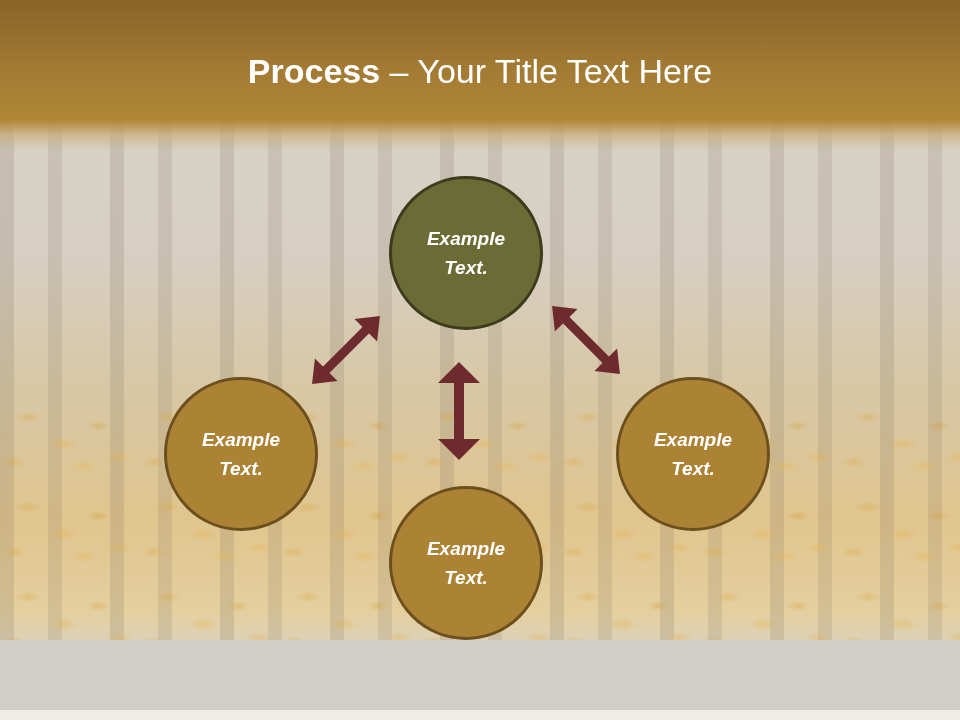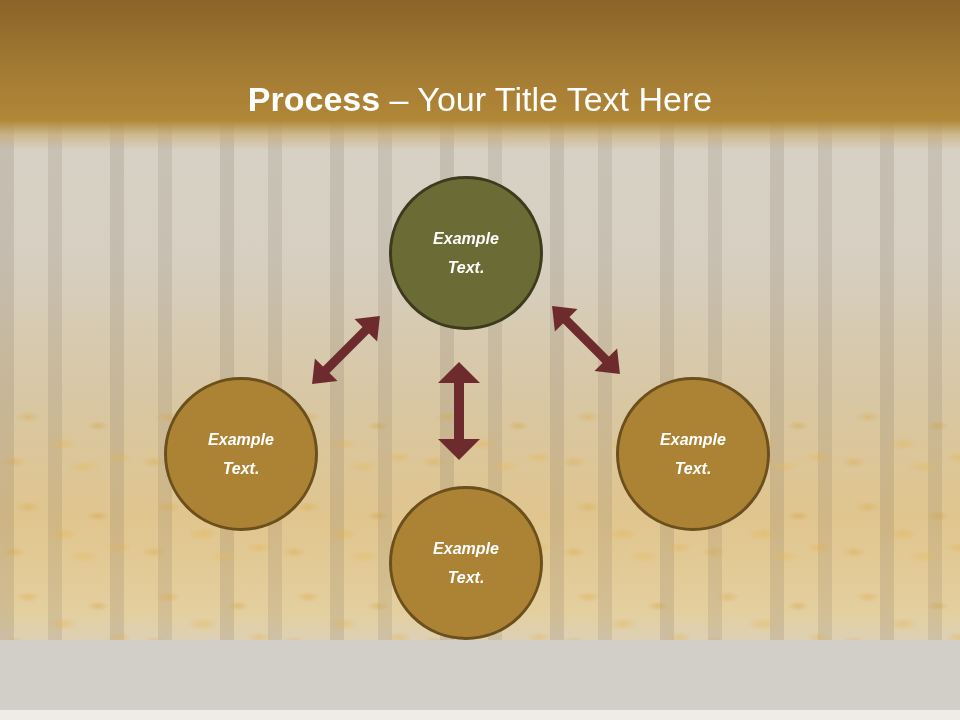--- a/index.html
+++ b/index.html
@@ -22,26 +22,26 @@
           radial-gradient(ellipse 16px 7px at 70% 40%, rgba(210,160,60,0.45), transparent 70%),
           radial-gradient(ellipse 20px 8px at 85% 75%, rgba(230,180,80,0.45), transparent 70%),
           radial-gradient(ellipse 18px 8px at 10% 80%, rgba(220,170,70,0.45), transparent 70%),
           radial-gradient(ellipse 24px 9px at 60% 85%, rgba(230,185,90,0.45), transparent 70%);
         background-size: 140px 90px; opacity:0.9; }
   .road { position:absolute; left:0; right:0; top:640px; height:72px; background:#d2cfc8; }
   .road-edge { position:absolute; left:0; right:0; top:710px; height:10px; background:#eeece6; }
   .header { position:absolute; left:0; top:0; width:960px; height:150px;
         background:linear-gradient(180deg, #8a6428 0%, #a27a33 45%, #b18737 80%, rgba(200,170,110,0.6) 90%, rgba(215,205,190,0) 100%); }
   .title { position:absolute; left:0; right:0; top:52px; text-align:center; color:#ffffff;
-        font-size:34px;margin-top:28px; }
+        font-size:34px; }
   .title .strong { font-weight:bold; }
   .circle { position:absolute; width:154px; height:154px; border-radius:50%;
         border:3px solid #6b4f1c; box-sizing:border-box;
         display:flex; flex-direction:column; align-items:center; justify-content:center;
-        color:#fff; font-style:italic; font-weight:bold; font-size:16px; line-height:29px; text-align:center; }
+        color:#fff; font-style:italic; font-weight:bold; font-size:19px; line-height:29px; text-align:center; }
   .c-top { left:389px; top:176px; background:#6b6b36; border-color:#3d3a1d; }
   .c-left { left:164px; top:377px; background:#ac8235; }
   .c-right { left:616px; top:377px; background:#ac8235; }
   .c-bottom { left:389px; top:486px; background:#ac8235; }
   svg.arrows { position:absolute; left:0; top:0; }
 </style>
 </head>
 <body>
 
 <div class="bg"></div>

